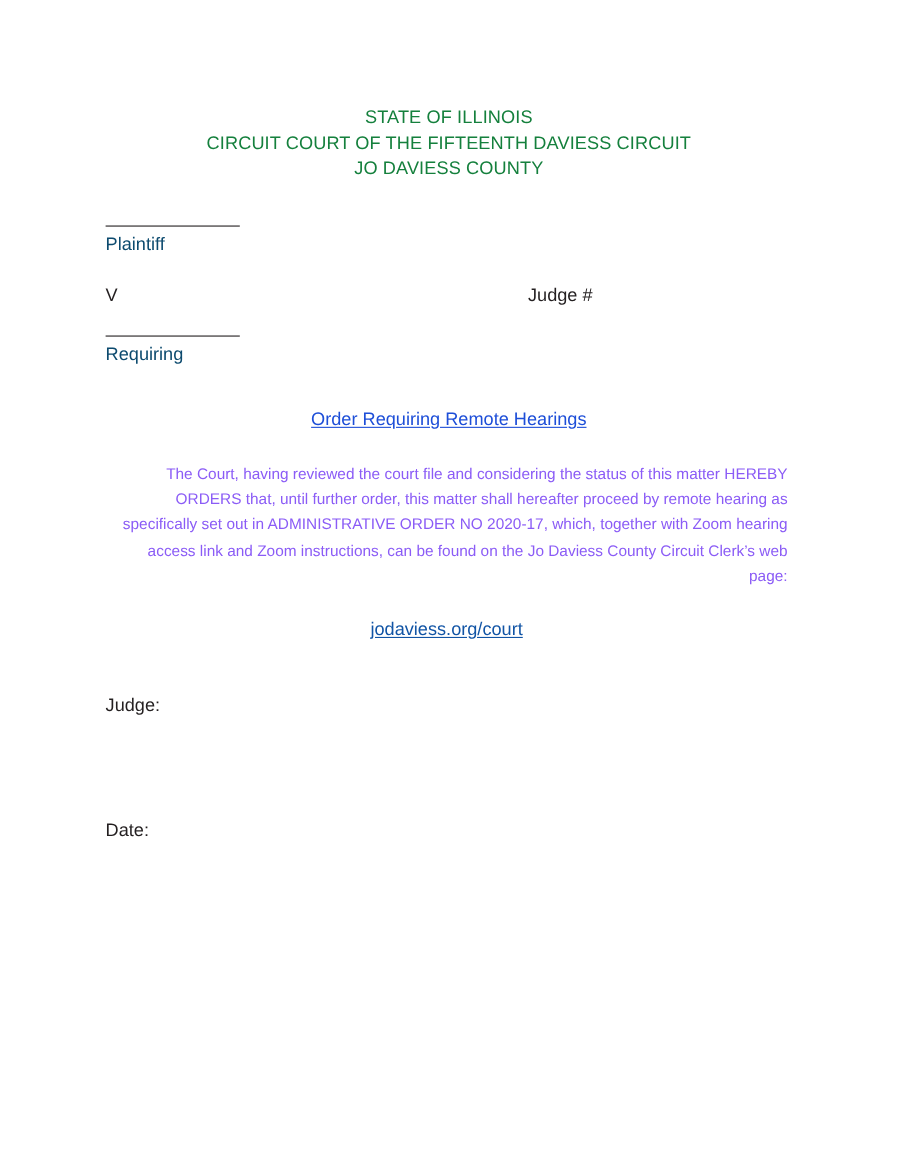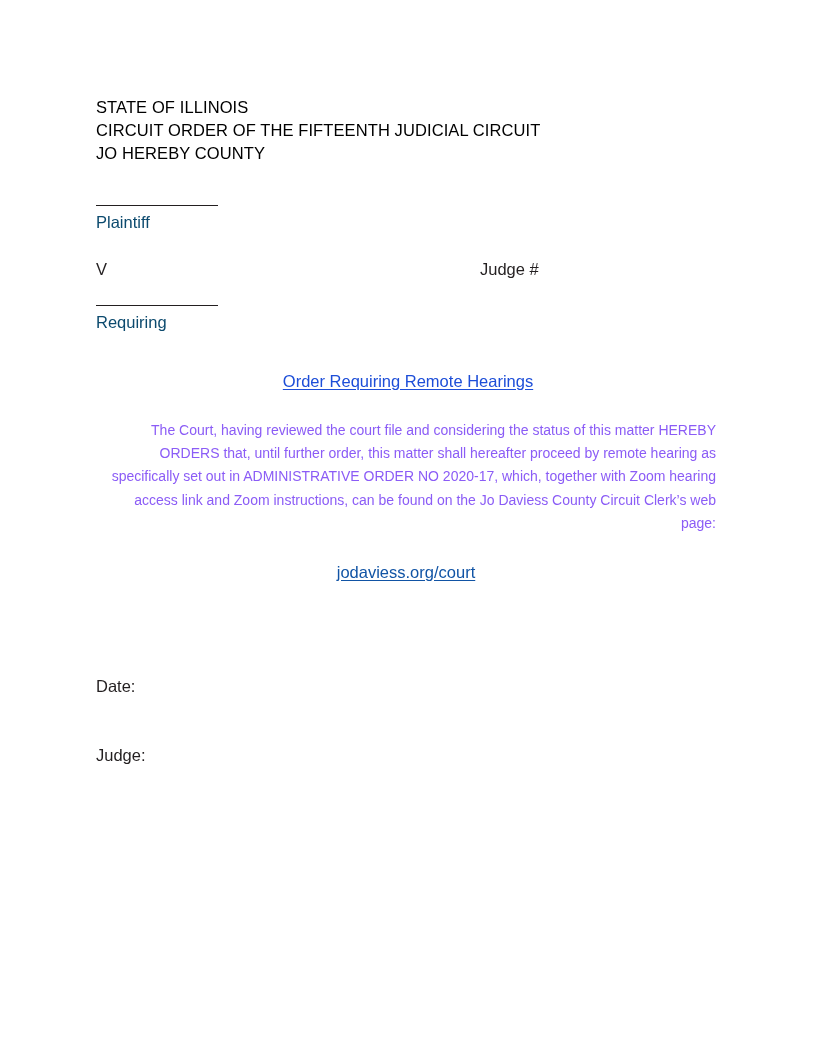--- a/index.html
+++ b/index.html
@@ -16,23 +16,24 @@
     overflow: hidden;
   }
   .page {
     position: relative;
     width: 816px;
     height: 1056px;
     box-sizing: border-box;
     padding: 96px;
   }
   .heading {
+    text-align: center;
     font-size: 16.5px;
     line-height: 23px;
-    color: #000000;
+    color: #15803d;
     letter-spacing: 0.1px;
   }
   .heading .line {
     display: block;
   }
   .spacer-40 { height: 40px; }
 
   .sig-rule {
     width: 122px;
     border-bottom: 1.3px solid #231f20;
@@ -101,22 +102,22 @@
   .date-row { margin-top: 91px; }
   .judge-row { margin-top: 46px; }
 </style>
 </head>
 <body>
 
 <div class="page">
 
   <div class="heading">
     <span class="line">STATE OF ILLINOIS</span>
-    <span class="line">CIRCUIT ORDER OF THE FIFTEENTH JUDICIAL CIRCUIT</span>
-    <span class="line">JO HEREBY COUNTY</span>
+    <span class="line">CIRCUIT COURT OF THE FIFTEENTH DAVIESS CIRCUIT</span>
+    <span class="line">JO DAVIESS COUNTY</span>
   </div>
 
   <div class="spacer-40"></div>
 
   <div class="sig-rule"></div>
   <div class="party-label">Plaintiff</div>
 
   <div class="vs-row">
     <div class="v-label">V</div>
     <div class="case-label">Judge #</div>
@@ -128,16 +129,16 @@
   <div class="doc-title">
     <span>Order Requiring Remote Hearings</span>
   </div>
 
   <div class="body-par">The Court, having reviewed the court file and considering the status of this matter HEREBY ORDERS that, until further order, this matter shall hereafter proceed by remote hearing as specifically set out in ADMINISTRATIVE ORDER NO 2020-17, which, together with Zoom hearing access link and Zoom instructions, can be found on the Jo Daviess County Circuit Clerk’s web page:</div>
 
   <div class="link-row">
     <a href="#">jodaviess.org/court</a>
   </div>
 
+  <div class="field-row judge-row">Judge:</div>
   <div class="field-row date-row">Date:</div>
-  <div class="field-row judge-row">Judge:</div>
 
 </div>
 
 </body></html>

